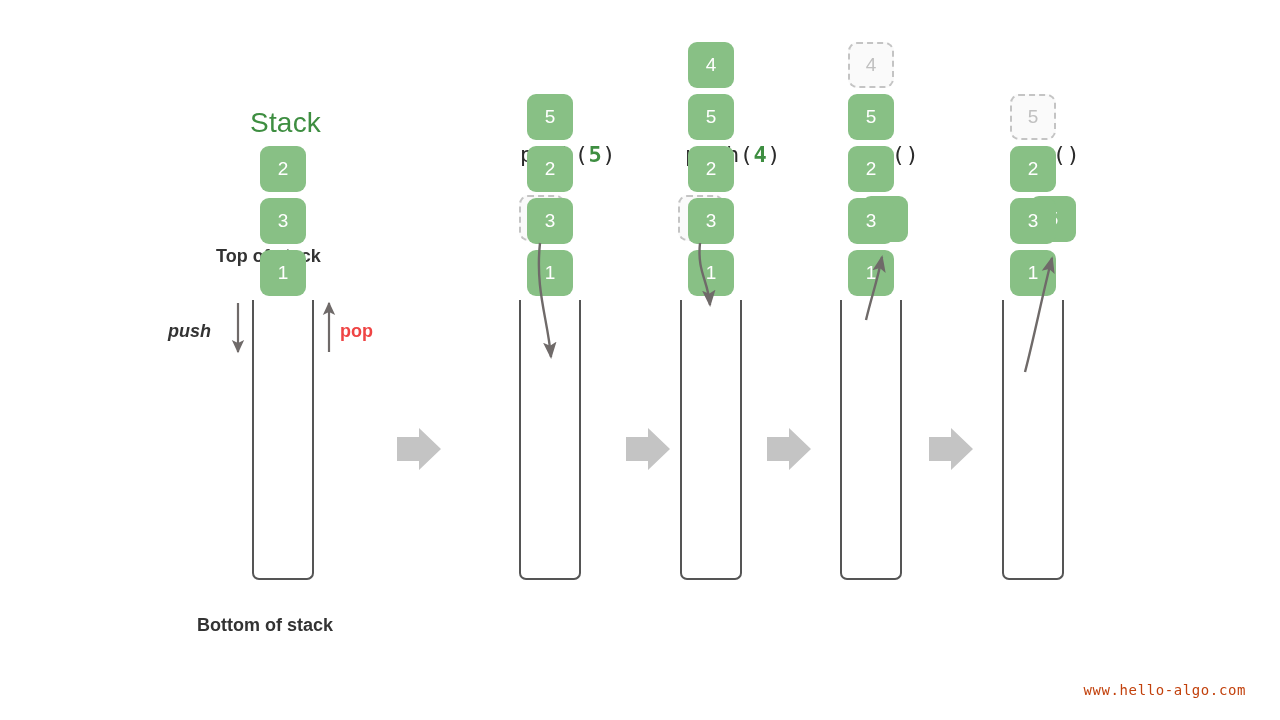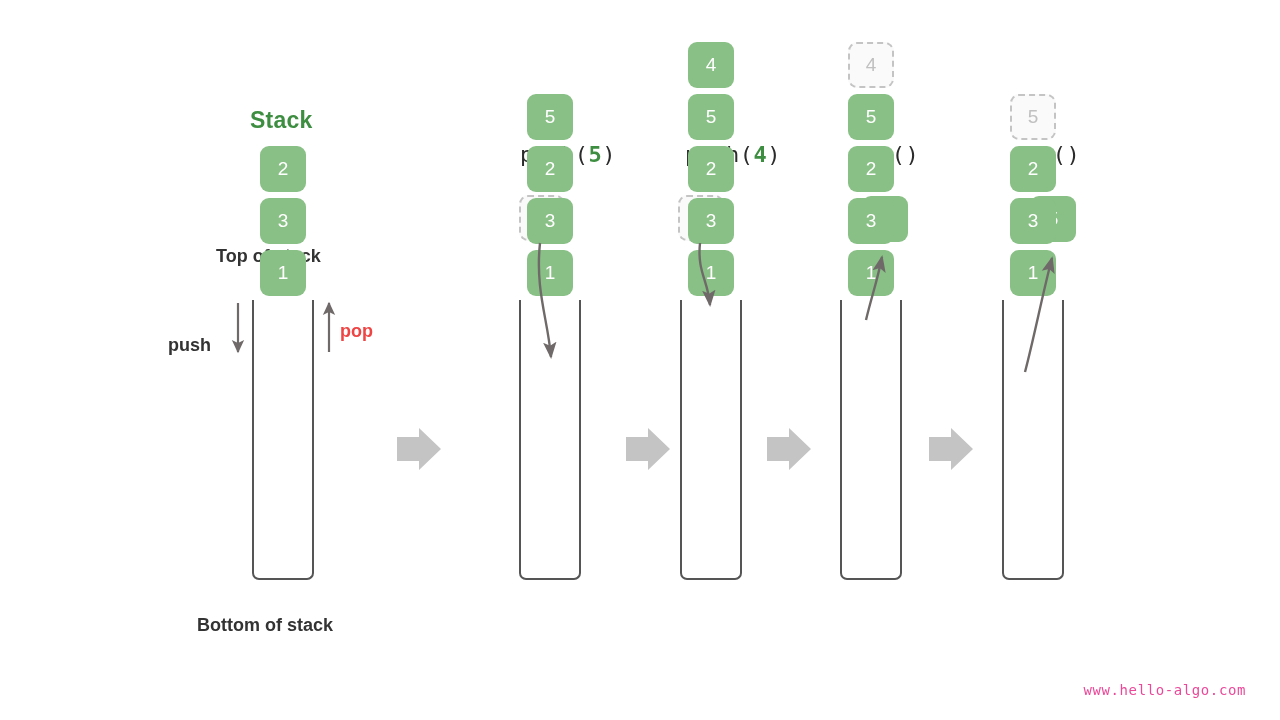--- a/index.html
+++ b/index.html
@@ -19,22 +19,22 @@
   .canvas {
     position: absolute;
     inset: 0;
   }
 
   
   .stack-title {
     position: absolute;
     left: 250px;
     top: 107px;
-    font-size: 23px;
-    font-weight: bold;
+    font-size: 28px;
+    font-weight: normal;
     color: #3e8e41;
     letter-spacing: 0.2px;
     white-space: nowrap;
   }
 
   .top-label {
     position: absolute;
     left: 216px;
     top: 246px;
     font-size: 18px;
@@ -49,25 +49,26 @@
     top: 615px;
     font-size: 18px;
     font-weight: bold;
     color: #333333;
     white-space: nowrap;
   }
 
   .push-label {
     position: absolute;
     left: 168px;
-    top: 335px;
+    top: 321px;
     font-size: 18px;
     font-weight: bold;
     color: #333333;
     white-space: nowrap;
+    font-style: italic;
   }
 
   .pop-label {
     position: absolute;
     left: 340px;
     top: 321px;
     font-size: 18px;
     font-weight: bold;
     color: #ef4444;
     white-space: nowrap;
@@ -84,21 +85,21 @@
     letter-spacing: 0.5px;
   }
   .op-label .arg { color: #3e8e41; font-weight: bold; }
 
   .watermark {
     position: absolute;
     right: 34px;
     bottom: 22px;
     font-family: "DejaVu Sans Mono", "Liberation Mono", monospace;
     font-size: 14px;
-    color: #ec4899;
+    color: #c2410c;
     letter-spacing: 0.6px;
     white-space: nowrap;
   }
 
   
   .stack-col {
     position: absolute;
     top: 300px;
   }
   .container-walls {

